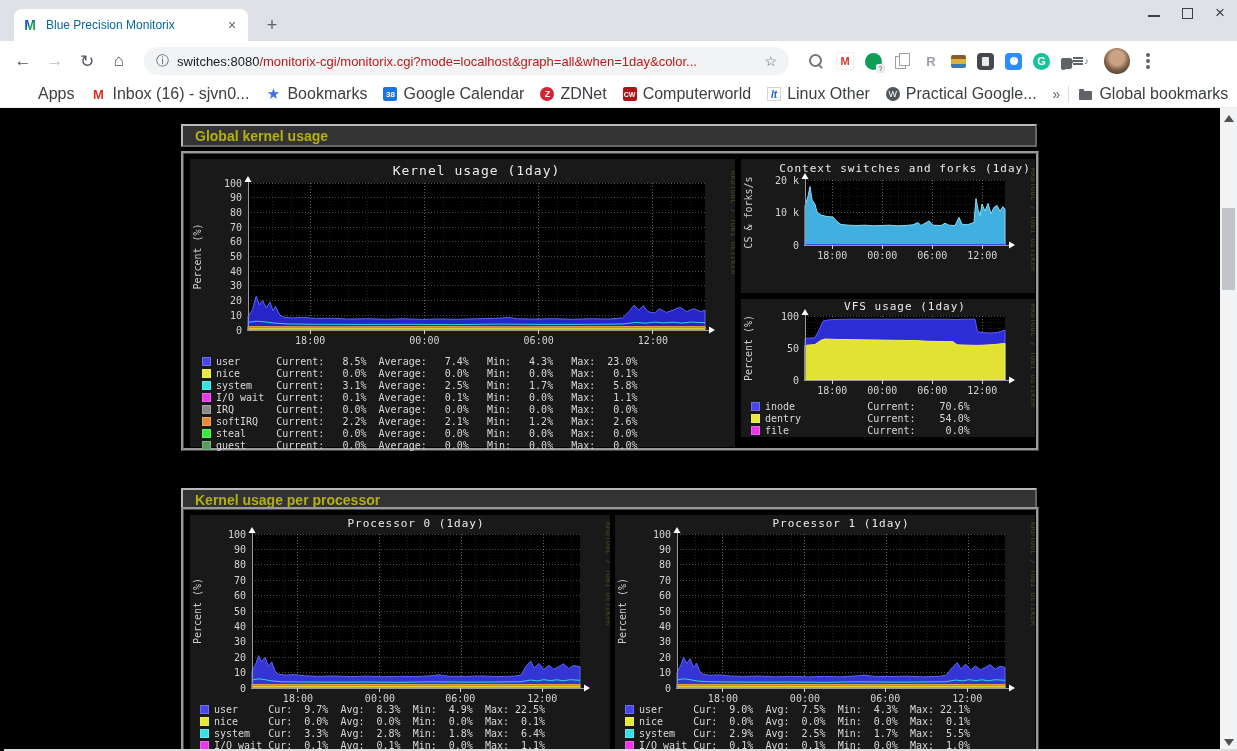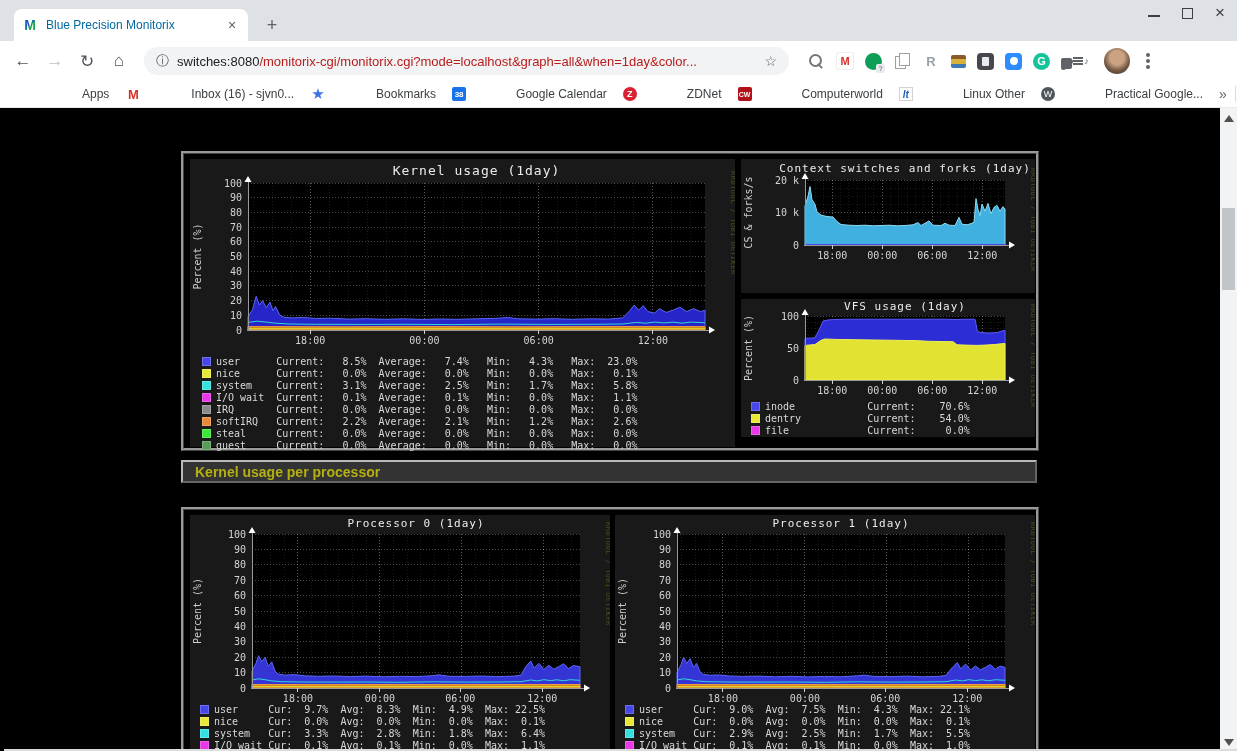--- a/index.html
+++ b/index.html
@@ -52,21 +52,21 @@
   .x-list { color:#5f6368; }
   .x-list .bars { width:10px; height:8px; border-top:2px solid #5f6368; border-bottom:2px solid #5f6368; position:relative; }
   .x-list .bars::after { content:""; position:absolute; left:0; top:1px; width:10px; height:2px; background:#5f6368; }
   .x-list .note { font-size:9px; margin-left:1px; }
   .avatar { width:26px; height:26px; border-radius:50%; background:radial-gradient(circle at 50% 38%, #c9a384 0 34%, #7a5b42 60%, #2e2e38 100%); margin-left:14px; flex:none; }
   .kebab { width:4px; height:4px; border-radius:50%; background:#5f6368; box-shadow:0 -6px 0 #5f6368, 0 6px 0 #5f6368; margin-left:16px; margin-right:6px; flex:none; }
 
   
   .bookmarks { position:absolute; left:0; top:81px; width:100%; height:27px; background:#fff; display:flex; align-items:center; padding:0 10px; border-bottom:1px solid #e8eaed; }
   .bm { display:flex; align-items:center; gap:6px; padding:0 8px; height:22px; flex:none; }
-  .bm-label { font-size:12px; color:#3c4043; white-space:nowrap;margin-left:44px; }
+  .bm-label { font-size:16px; color:#3c4043; white-space:nowrap; }
   .bmi { width:16px; height:16px; display:flex; align-items:center; justify-content:center; font-size:10px; flex:none; }
   .bi-apps { display:grid; grid-template-columns:repeat(3,4px); grid-template-rows:repeat(3,4px); gap:1px; width:14px; height:14px; }
   .bi-apps i { border-radius:1px; }
   .bi-gmail { color:#d93025; font-weight:bold; font-size:13px; }
   .bi-star { color:#4073e8; font-size:15px; }
   .bi-cal { background:#1a73e8; color:#fff; font-size:8px; font-weight:bold; border-radius:2px; width:14px; height:14px; display:flex; align-items:center; justify-content:center; }
   .bi-zdnet { background:#d92231; color:#fff; font-size:9px; font-weight:bold; border-radius:50%; width:14px; height:14px; display:flex; align-items:center; justify-content:center; }
   .bi-cw { background:#b01116; color:#fff; font-size:7px; font-weight:bold; border-radius:2px; width:14px; height:14px; display:flex; align-items:center; justify-content:center; }
   .bi-lt { background:#fff; border:1px solid #d0d3d8; color:#1c5fae; font-style:italic; font-weight:bold; font-size:10px; width:14px; height:14px; display:flex; align-items:center; justify-content:center; }
   .bi-wp { background:#50575c; color:#fff; border-radius:50%; font-size:9px; width:14px; height:14px; display:flex; align-items:center; justify-content:center; }
@@ -190,20 +190,23 @@
       <span class="bm">
         <span class="bmi">
           <span class="bi-folder"></span>
         </span>
         <span class="bm-label">Global bookmarks</span>
       </span>
     </div>
 
   <div class="content">
 
+    <div class="sec-header" style="left:181px; top:16px; width:856px;">
+      <span class="sec-title">Global kernel usage</span>
+    </div>
     <div class="sec-body" style="left:181px; top:43px; width:858px; height:300px;">
       <div class="chart" id="chart-kernel" style="left: 6px; top: 5px; width: 545px; height: 288px;">
           <svg width="545" height="288" viewBox="0 0 545 288">
             <rect x="0" y="0" width="545" height="288" fill="#191919"></rect>
             <rect x="58" y="24" width="457" height="147" fill="#000000"></rect>
             <line x1="63.027" y1="24" x2="63.027" y2="171" stroke="rgba(130,130,130,0.20)" stroke-width="1" stroke-dasharray="1,2" shape-rendering="crispEdges"></line>
             <line x1="82.06866666666667" y1="24" x2="82.06866666666667" y2="171" stroke="rgba(130,130,130,0.20)" stroke-width="1" stroke-dasharray="1,2" shape-rendering="crispEdges"></line>
             <line x1="101.11033333333334" y1="24" x2="101.11033333333334" y2="171" stroke="rgba(130,130,130,0.20)" stroke-width="1" stroke-dasharray="1,2" shape-rendering="crispEdges"></line>
             <line x1="120.152" y1="24" x2="120.152" y2="171" stroke="rgba(205,205,205,0.45)" stroke-width="1" stroke-dasharray="1,2" shape-rendering="crispEdges"></line>
             <line x1="139.19366666666667" y1="24" x2="139.19366666666667" y2="171" stroke="rgba(130,130,130,0.20)" stroke-width="1" stroke-dasharray="1,2" shape-rendering="crispEdges"></line>
@@ -385,21 +388,21 @@
             <line x1="241.2" y1="81" x2="241.2" y2="85" stroke="#cfcfcf" stroke-width="1" shape-rendering="crispEdges"></line>
             <text x="241.2" y="95" text-anchor="middle" font-size="10" fill="#d4d4d4" font-family="DejaVu Sans Mono, monospace">12:00</text>
             <text x="164" y="11" text-anchor="middle" font-size="11" fill="#ececec" font-family="DejaVu Sans Mono, monospace" letter-spacing="1px">VFS usage  (1day)</text>
             <text x="0" y="0" text-anchor="middle" font-size="10" fill="#cfcfcf" font-family="DejaVu Sans Mono, monospace" transform="translate(11,49) rotate(-90)">Percent (%)</text>
             <text x="0" y="0" text-anchor="start" font-size="7" fill="#4c4c1e" font-family="DejaVu Sans Mono, monospace" letter-spacing="0.5px" transform="translate(290,5) rotate(90)">RRDTOOL / TOBI OETIKER</text>
           </svg>
           <div class="legend" style="left: 10px; top: 101px; font-size: 10px;"><div class="lrow"><span class="sw" style="background: rgb(71, 71, 232);"></span><span>inode            Current:    70.6%</span></div><div class="lrow"><span class="sw" style="background: rgb(232, 232, 56);"></span><span>dentry           Current:    54.0%</span></div><div class="lrow"><span class="sw" style="background: rgb(232, 56, 232);"></span><span>file             Current:     0.0%</span></div></div>
         </div>
     </div>
 
-    <div class="sec-header" style="left:181px; top:352px; width:856px;">
+    <div class="sec-header" style="left:181px; top:380px; width:856px;">
       <span class="sec-title">Kernel usage per processor</span>
     </div>
     <div class="sec-body" style="left:181px; top:399px; width:858px; height:250px;">
       <div class="chart" id="chart-p0" style="left: 6px; top: 5px; width: 420px; height: 246px;">
           <svg width="420" height="246" viewBox="0 0 420 246">
             <rect x="0" y="0" width="420" height="246" fill="#191919"></rect>
             <rect x="62" y="19" width="328" height="154" fill="#000000"></rect>
             <line x1="66.92" y1="19" x2="66.92" y2="173" stroke="rgba(130,130,130,0.20)" stroke-width="1" stroke-dasharray="1,2" shape-rendering="crispEdges"></line>
             <line x1="80.58666666666667" y1="19" x2="80.58666666666667" y2="173" stroke="rgba(130,130,130,0.20)" stroke-width="1" stroke-dasharray="1,2" shape-rendering="crispEdges"></line>
             <line x1="94.25333333333333" y1="19" x2="94.25333333333333" y2="173" stroke="rgba(130,130,130,0.20)" stroke-width="1" stroke-dasharray="1,2" shape-rendering="crispEdges"></line>

